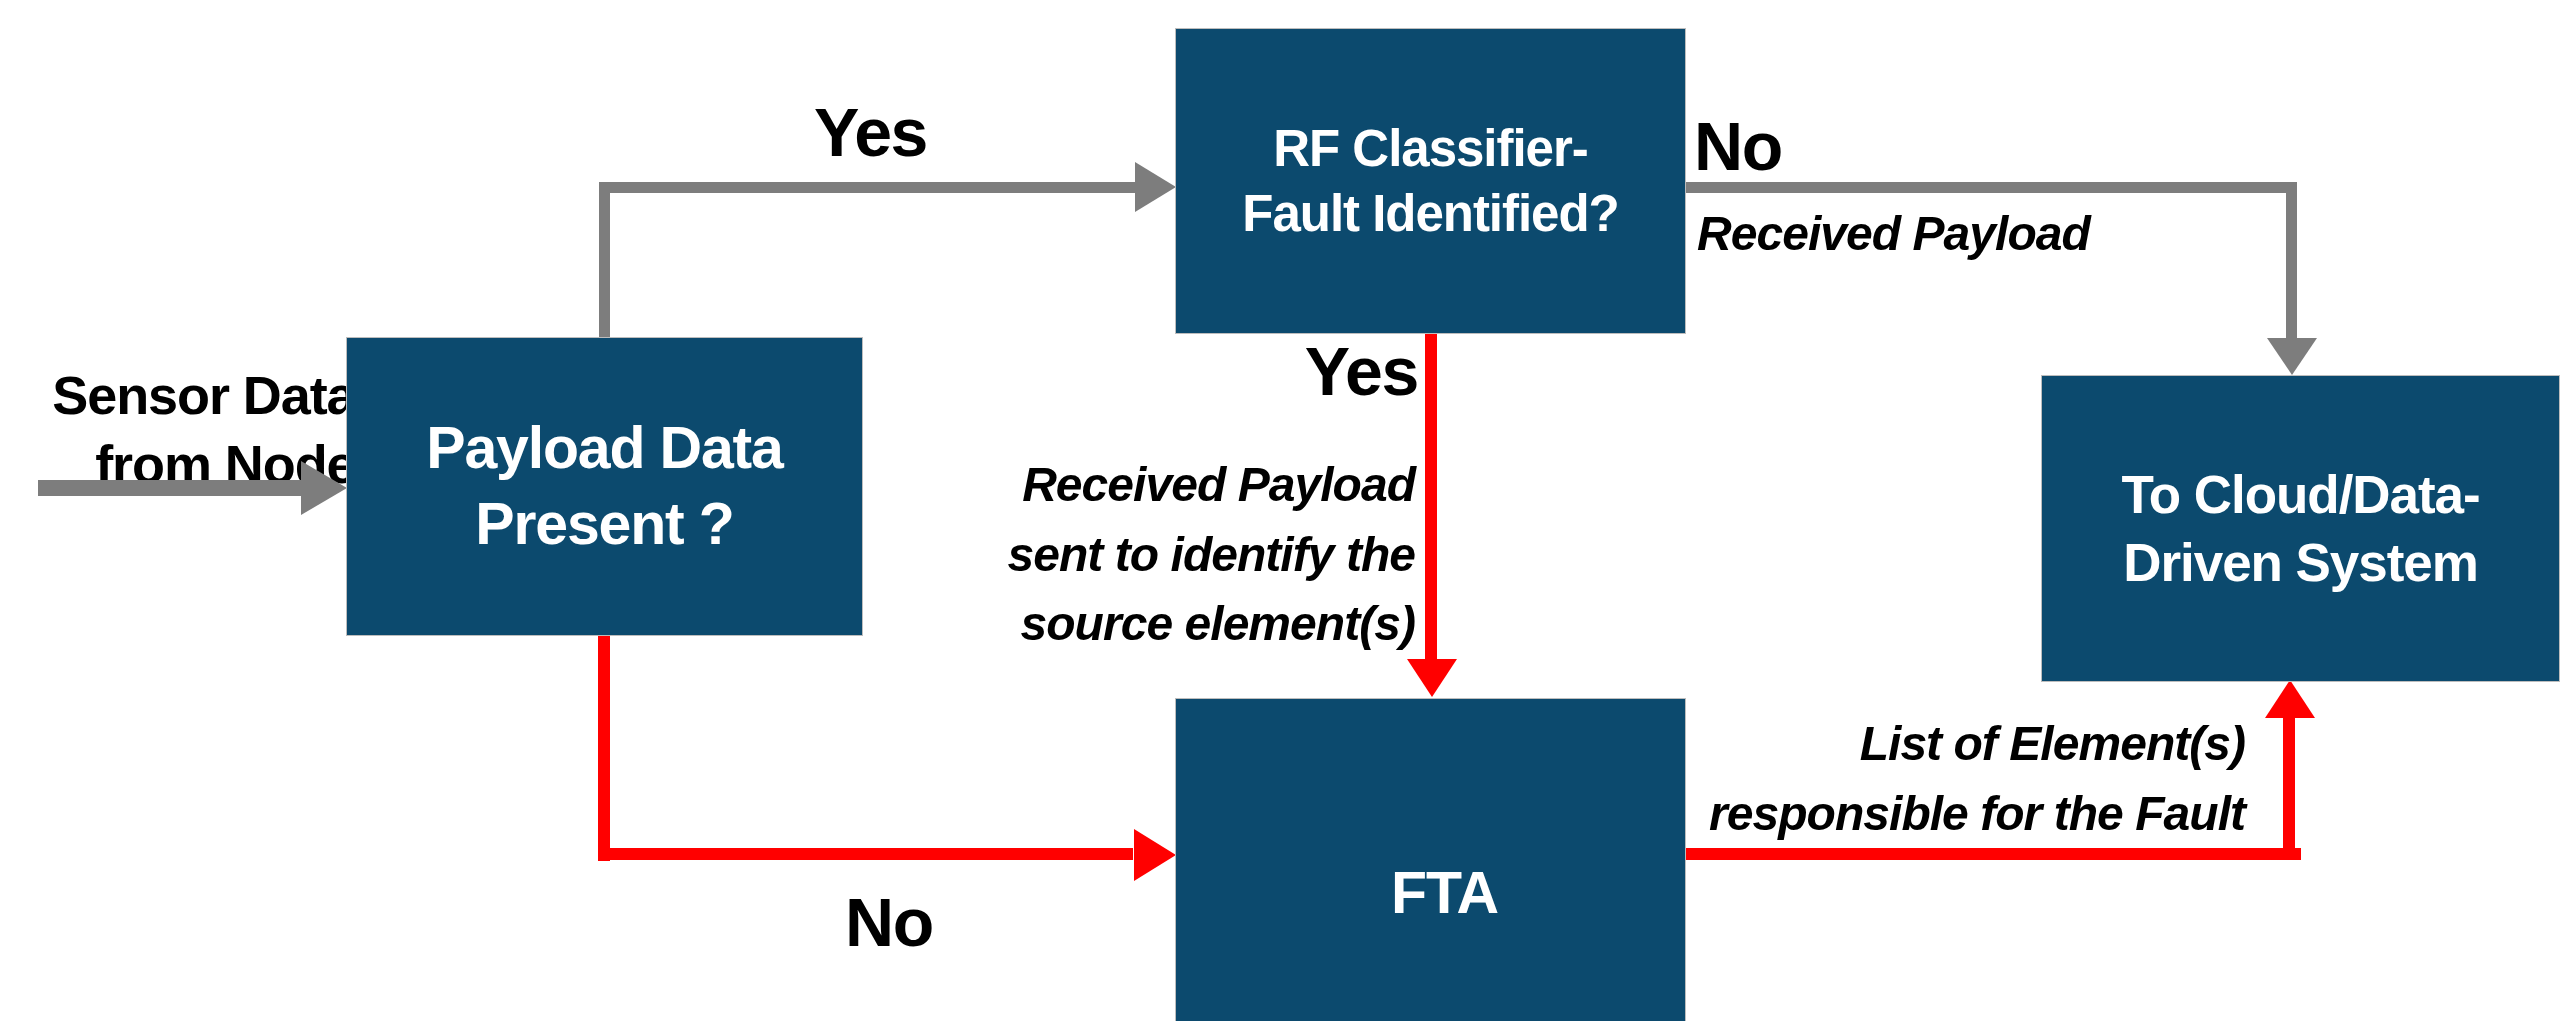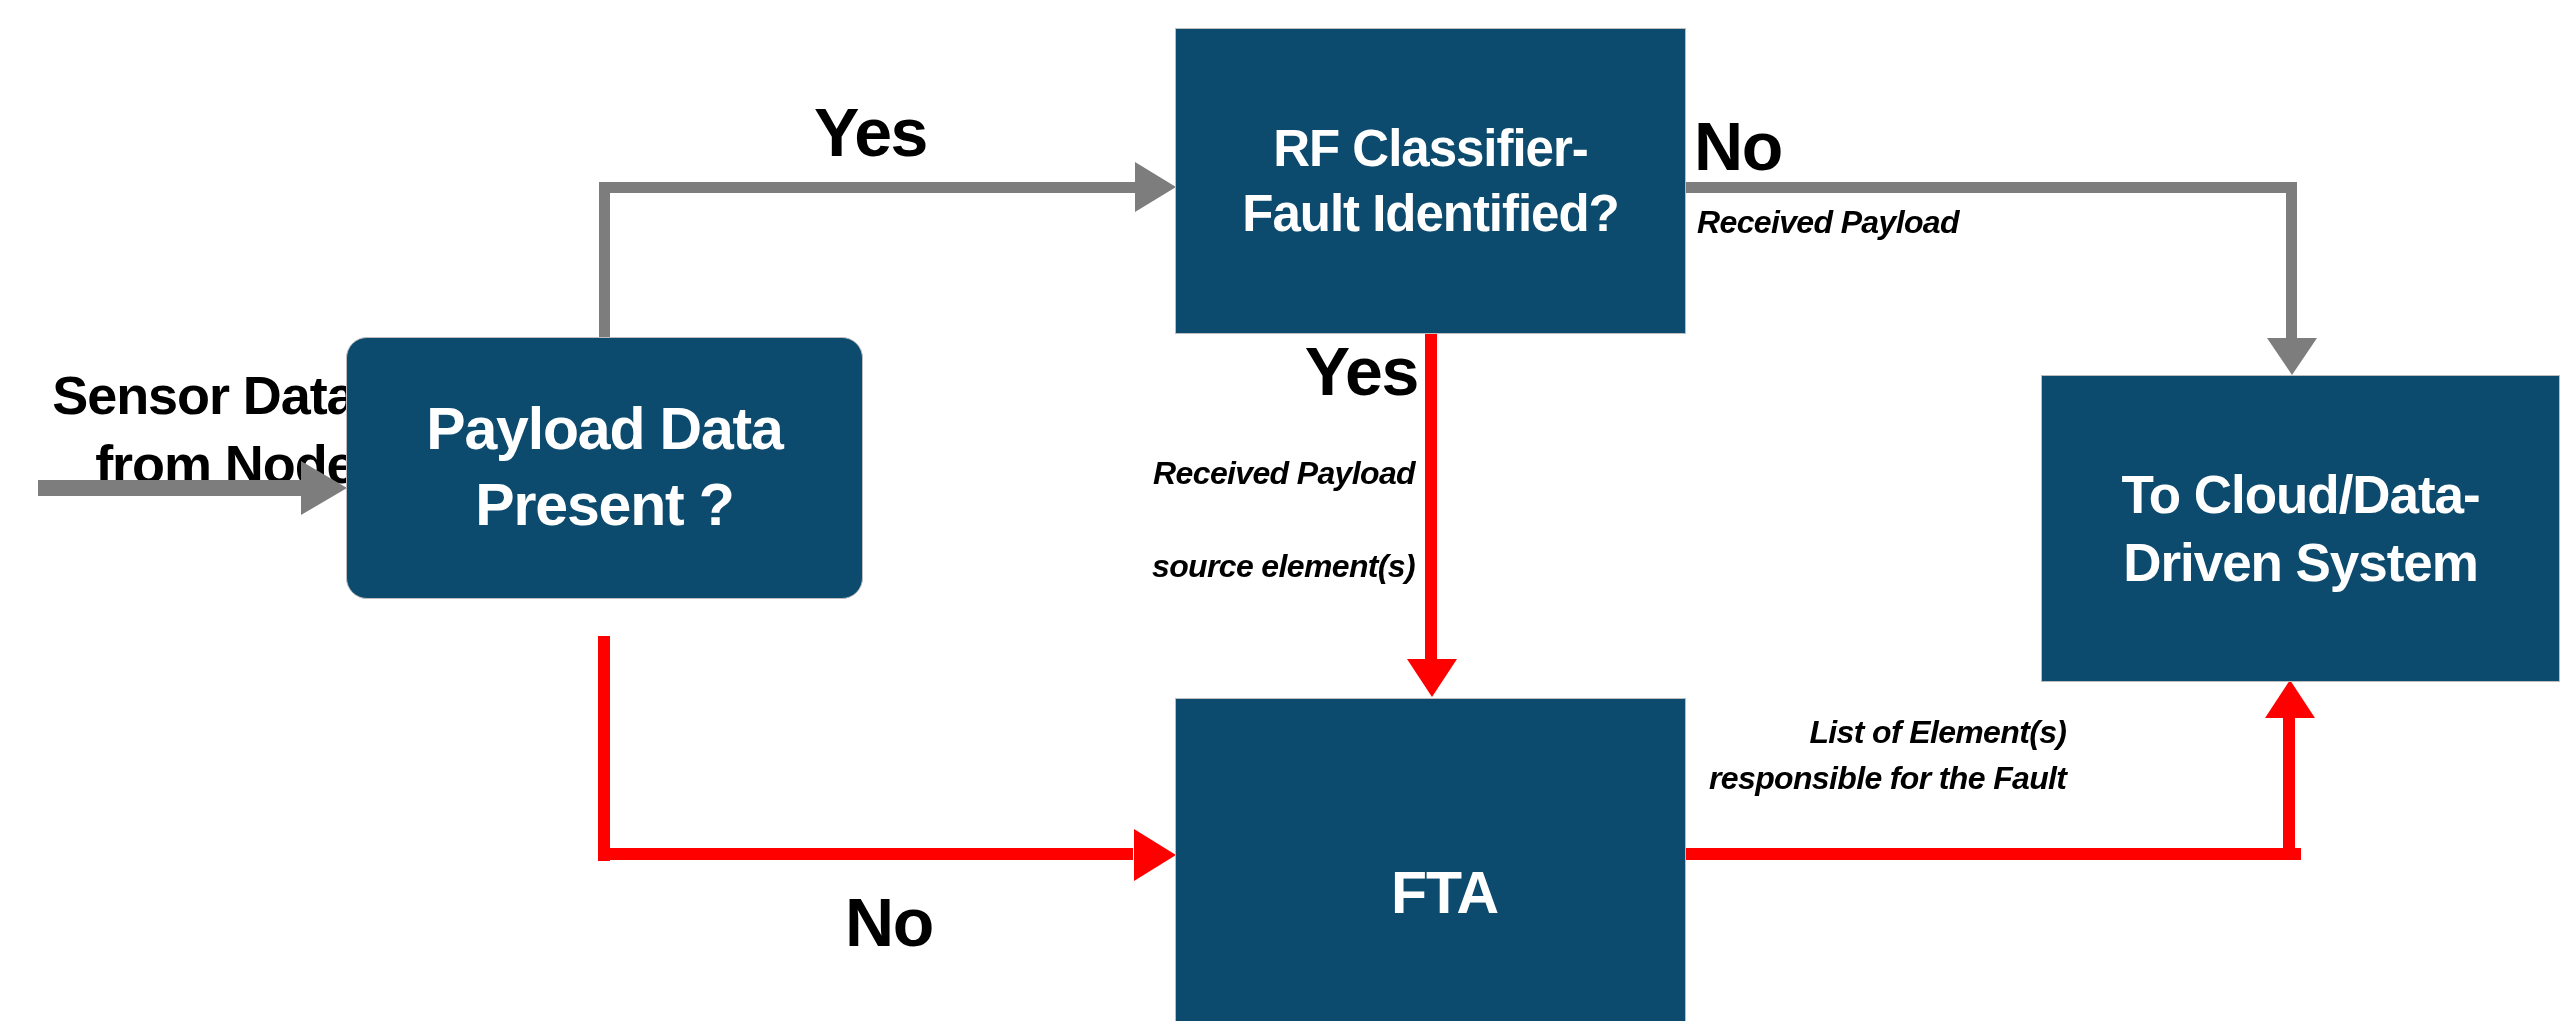--- a/index.html
+++ b/index.html
@@ -18,21 +18,21 @@
     display:flex;
     flex-direction:column;
     align-items:center;
     justify-content:center;
     color:#ffffff;
     font-weight:bold;
     text-align:center;
     letter-spacing:-0.02em;
   }
   .node .ln{display:block;line-height:1.28;}
-  #node-payload{left:346px;top:337px;width:517px;height:262px;font-size:59px;border-radius:21px;}
+  #node-payload{left:346px;top:337px;width:517px;height:299px;font-size:59px;}
   #node-rf{left:1175px;top:28px;width:511px;height:306px;font-size:51px;}
   #node-fta{left:1175px;top:698px;width:511px;height:392px;font-size:59px;padding-left:28px;}
   #node-cloud{left:2041px;top:375px;width:519px;height:307px;font-size:53px;}
 
   .seg{position:absolute;}
   .seg.gray{background:#7D7D7D;}
   .seg.red{background:#FF0000;}
   .head{position:absolute;width:0;height:0;}
   .head.right.gray{border-left:41px solid #7D7D7D;border-top:25px solid transparent;border-bottom:25px solid transparent;}
   .head.right.red{border-left:42px solid #FF0000;border-top:26px solid transparent;border-bottom:26px solid transparent;}
@@ -42,21 +42,21 @@
   .head.right.sensor{border-left:46px solid #7D7D7D;border-top:27px solid transparent;border-bottom:27px solid transparent;}
 
   .lbl{
     position:absolute;
     color:#000000;
     font-weight:bold;
     white-space:nowrap;
     letter-spacing:-0.02em;
   }
   .branch{font-size:68px;line-height:1;}
-  .annot{font-size:32px;font-style:italic;line-height:1.45;}
+  .annot{font-size:48px;font-style:italic;line-height:1.45;}
   #lbl-sensor{left:18.5px;top:361px;width:337px;font-size:54px;line-height:1.28;text-align:right;}
   #lbl-yes-top{left:790px;top:98px;width:161px;text-align:center;}
   #lbl-no-top{left:1694px;top:112px;}
   #annot-received-top{left:1697px;top:199px;}
   #lbl-yes-mid{left:1272px;top:337px;width:146px;text-align:right;}
   #annot-sent{left:926px;top:450px;width:489px;text-align:right;}
   #lbl-no-bottom{left:821px;top:888px;width:136px;text-align:center;}
   #annot-list{left:1709px;top:709px;text-align:right;}
 </style>
 </head>
@@ -80,21 +80,21 @@
   <div class="seg gray" style="left:2286px;top:182px;width:11px;height:158px;"></div>
   <div class="head down gray" style="left:2267px;top:338px;"></div>
   <div class="lbl branch" id="lbl-no-top">No</div>
   <div class="lbl annot" id="annot-received-top">Received Payload</div>
 
   <div class="seg red" style="left:1425px;top:334px;width:12.3px;height:327px;"></div>
   <div class="head down red" style="left:1407px;top:659px;"></div>
   <div class="lbl branch" id="lbl-yes-mid">Yes</div>
   <div class="lbl annot" id="annot-sent">
     <span>Received Payload</span><br>
-    <br>
+    <span>sent to identify the</span><br>
     <span>source element(s)</span>
   </div>
 
   <div class="seg red" style="left:598px;top:636px;width:12.3px;height:225px;"></div>
   <div class="seg red" style="left:598px;top:848px;width:535px;height:12.3px;"></div>
   <div class="head right red" style="left:1134px;top:829px;"></div>
   <div class="lbl branch" id="lbl-no-bottom">No</div>
 
   <div class="seg red" style="left:1686px;top:848px;width:615px;height:12.3px;"></div>
   <div class="seg red" style="left:2283px;top:716px;width:12.3px;height:144px;"></div>

